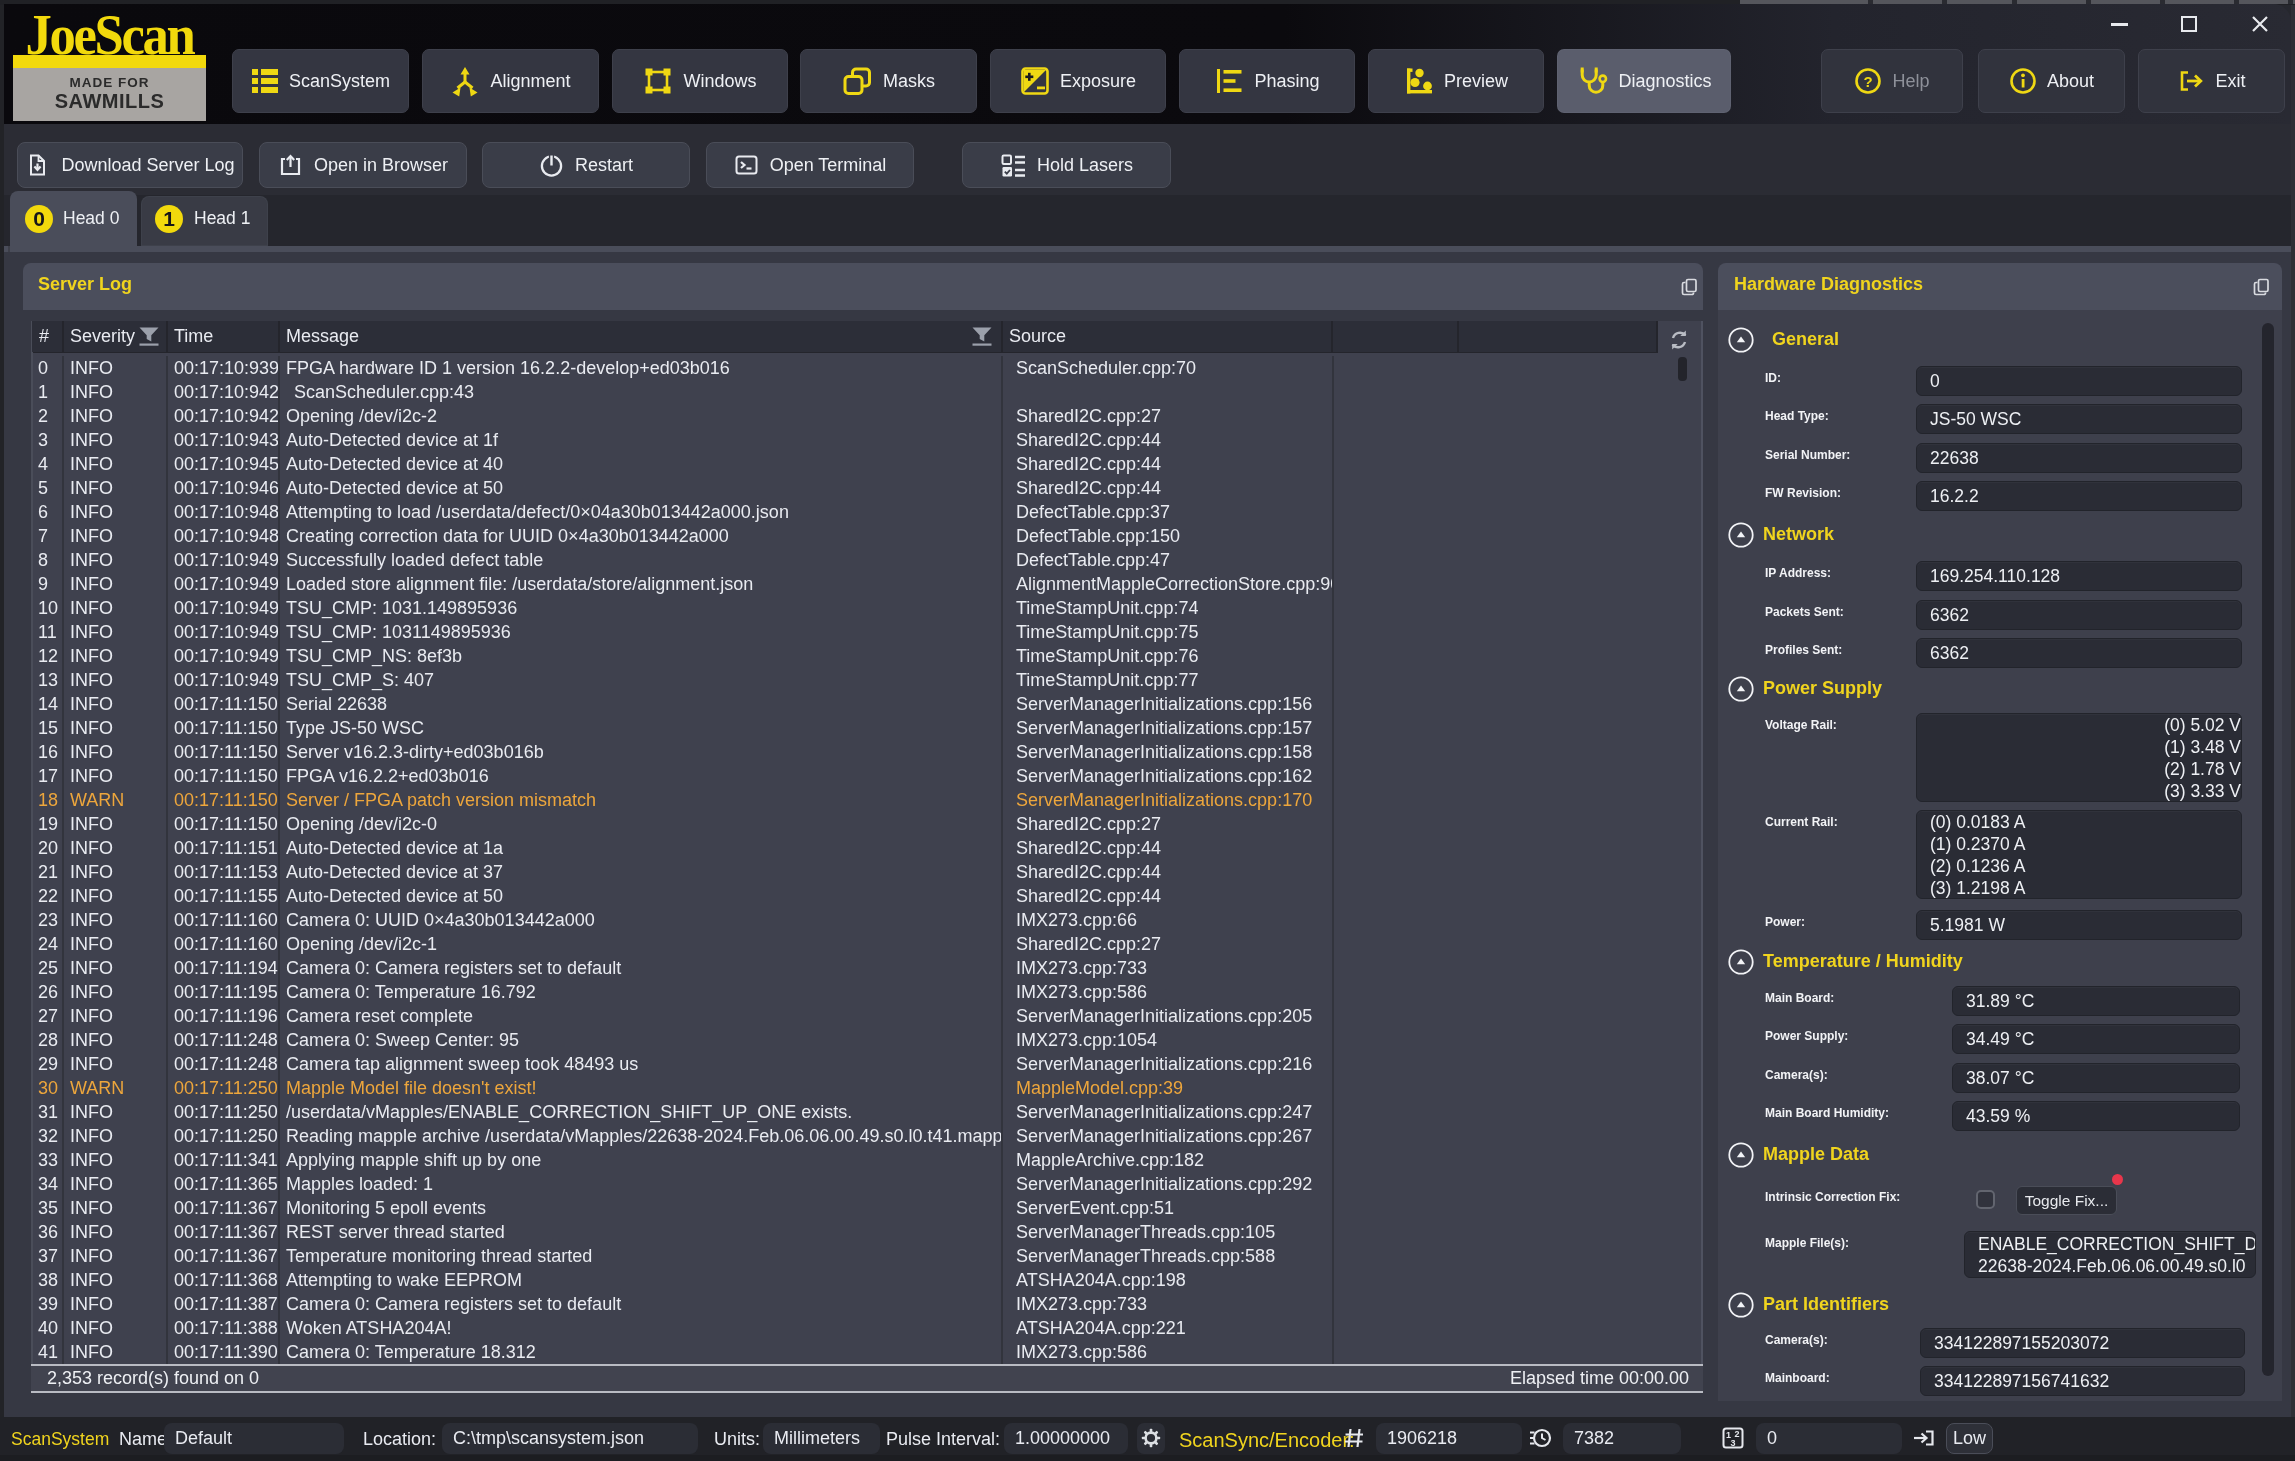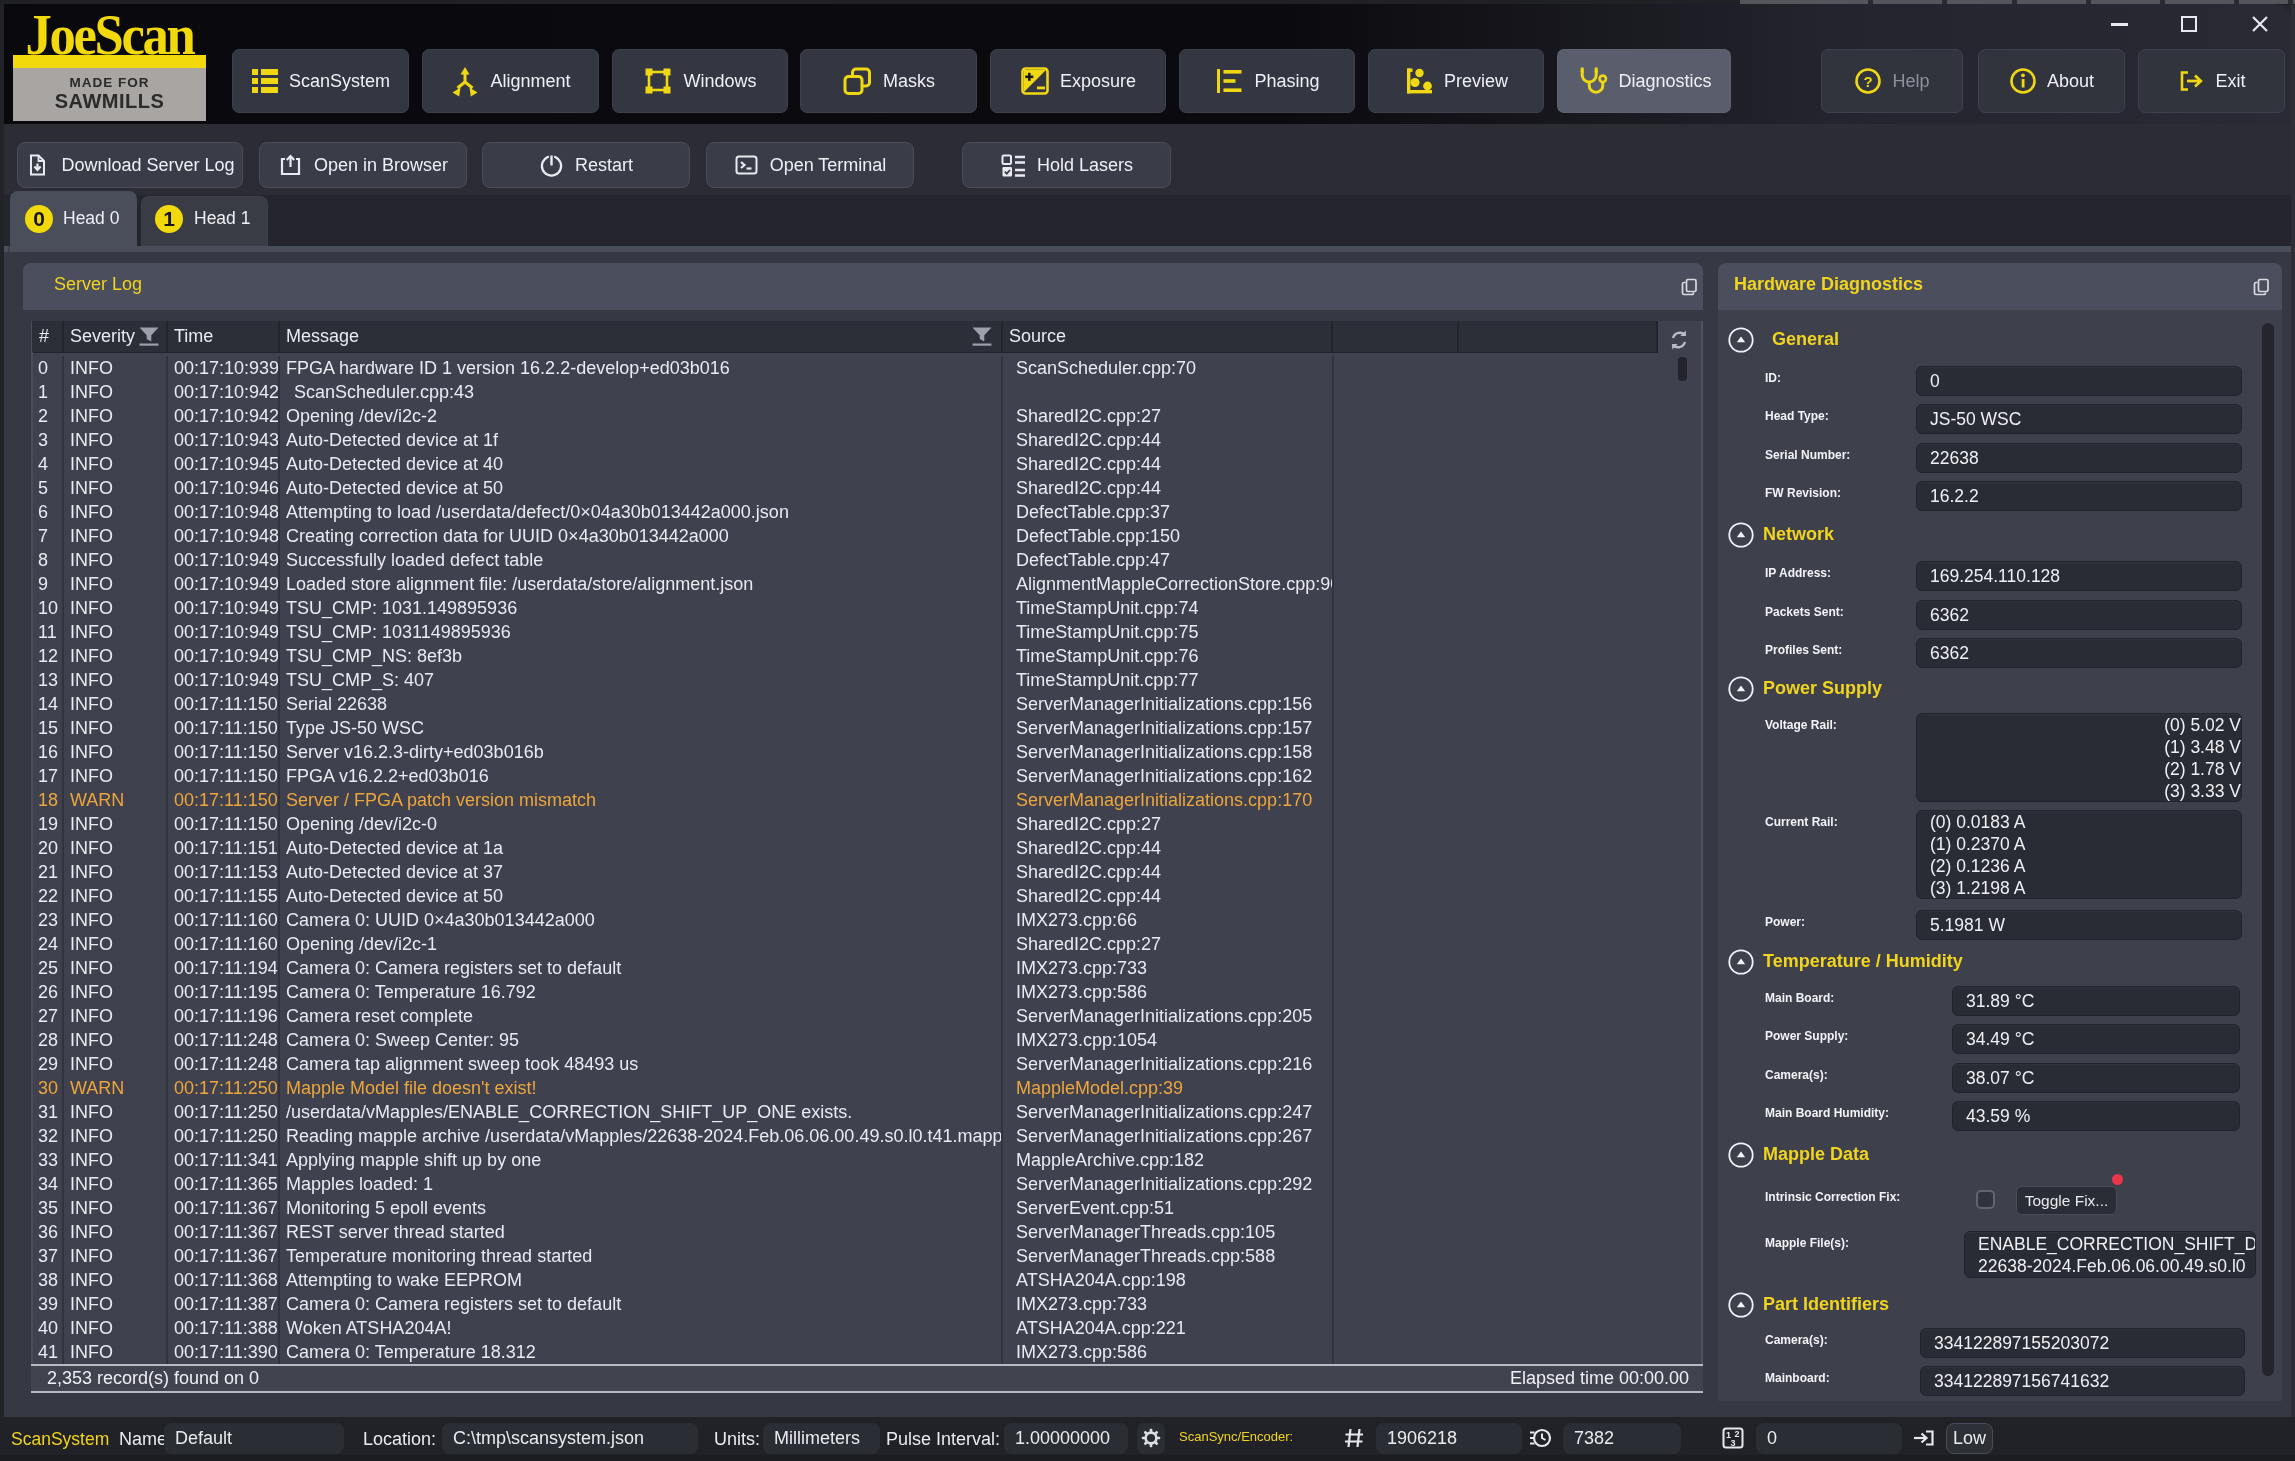--- a/index.html
+++ b/index.html
@@ -200,21 +200,21 @@
 <div style="position:absolute;left:4px;top:246px;width:2287px;height:6px;background:#4a4d5a"></div>
 <div style="position:absolute;left:10px;top:191px;width:127px;height:55px;background:#4a4d5a;border-radius:8px 8px 0 0"></div>
 <div style="position:absolute;left:141px;top:196px;width:127px;height:50px;background:#393b45;border-radius:8px 8px 0 0;border:1px solid #44465090"></div>
 <div style="position:absolute;left:25px;top:205px;width:28px;height:28px;border-radius:50%;background:#f2d90c;color:#16161a;font-size:21px;font-weight:bold;text-align:center;line-height:27px">0</div>
 <div style="position:absolute;left:63px;top:208px;font-size:17.5px;color:#eef0f4">Head 0</div>
 <div style="position:absolute;left:155px;top:205px;width:28px;height:28px;border-radius:50%;background:#f2d90c;color:#16161a;font-size:21px;font-weight:bold;text-align:center;line-height:27px">1</div>
 <div style="position:absolute;left:194px;top:208px;font-size:17.5px;color:#eef0f4">Head 1</div>
 <div style="position:absolute;left:8px;top:246px;width:2px;height:1171px;background:#3d3f49"></div>
 <div style="position:absolute;left:4px;top:252px;width:2287px;height:1165px;background:#363843"></div>
 <div style="position:absolute;left:23px;top:263px;width:1680px;height:47px;background:#4b4e5c;border-radius:8px 8px 0 0"></div>
-<div style="position:absolute;left:54px;top:274px;font-size:18px;font-weight:normal;color:#f0d41e">Server Log</div>
+<div style="position:absolute;left:38px;top:274px;font-size:18px;font-weight:bold;color:#f0d41e">Server Log</div>
 
 <div class="abs" style="left:1681px;top:278px"><svg width="17" height="18" viewBox="0 0 17 18" style="">
       <rect x="5.5" y="1.5" width="9.5" height="12" rx="1.5" fill="none" stroke="#d9dbe0" stroke-width="1.7"></rect>
       <path d="M4.5 4.5 H3 a1.5 1.5 0 0 0 -1.5 1.5 V15 a1.5 1.5 0 0 0 1.5 1.5 H11 a1.5 1.5 0 0 0 1.5 -1.5 v-0.5" fill="none" stroke="#d9dbe0" stroke-width="1.7"></path>
     </svg></div>
 <div style="position:absolute;left:31px;top:321px;width:1672px;height:1072px;background:#3f414e;border-left:2px solid #4a4d59;border-right:2px solid #4f5260"></div>
 <div class="abs" style="left:0;top:321px;width:2295px;height:32px">
 <div style="position:absolute;left:33px;top:0;width:1625px;height:32px;background:#24252c"></div>
 <div class="hcell" style="left:32px;width:30px">
       <span style="padding-left:7px">#</span>
@@ -659,21 +659,21 @@
       <rect x="8.7" y="0.8" width="2.6" height="3.6" rx="0.8" fill="#dcdfe3" transform="rotate(0 10 10)"></rect>
       <rect x="8.7" y="0.8" width="2.6" height="3.6" rx="0.8" fill="#dcdfe3" transform="rotate(45 10 10)"></rect>
       <rect x="8.7" y="0.8" width="2.6" height="3.6" rx="0.8" fill="#dcdfe3" transform="rotate(90 10 10)"></rect>
       <rect x="8.7" y="0.8" width="2.6" height="3.6" rx="0.8" fill="#dcdfe3" transform="rotate(135 10 10)"></rect>
       <rect x="8.7" y="0.8" width="2.6" height="3.6" rx="0.8" fill="#dcdfe3" transform="rotate(180 10 10)"></rect>
       <rect x="8.7" y="0.8" width="2.6" height="3.6" rx="0.8" fill="#dcdfe3" transform="rotate(225 10 10)"></rect>
       <rect x="8.7" y="0.8" width="2.6" height="3.6" rx="0.8" fill="#dcdfe3" transform="rotate(270 10 10)"></rect>
       <rect x="8.7" y="0.8" width="2.6" height="3.6" rx="0.8" fill="#dcdfe3" transform="rotate(315 10 10)"></rect>
       <circle cx="10" cy="10" r="5.4" fill="none" stroke="#dcdfe3" stroke-width="2.6"></circle>
     </svg></div>
-<div style="position:absolute;left:1179px;top:1429px;font-size:13px;color:#f0d41e">ScanSync/Encoder:</div>
+<div style="position:absolute;left:1179px;top:1429px;font-size:20px;color:#f0d41e">ScanSync/Encoder:</div>
 <div class="abs" style="left:1343px;top:1427px"><svg width="22" height="22" viewBox="0 0 22 22" style="">
       <g stroke="#e6e8ed" stroke-width="2.2">
         <path d="M7.5 2 L5.5 20 M16.5 2 L14.5 20 M2.5 7.5 H20 M2 14.5 H19.5"></path>
       </g>
     </svg></div>
 <div class="sbox" style="left:1376px;width:146px">1906218</div>
 <div class="abs" style="left:1529px;top:1427px"><svg width="23" height="22" viewBox="0 0 23 22" style="">
       <circle cx="13" cy="11" r="8" fill="none" stroke="#e6e8ed" stroke-width="2.2"></circle>
       <path d="M13 6.5 V11 L16.5 13" fill="none" stroke="#e6e8ed" stroke-width="2"></path>
       <path d="M1 5.5 H5.5 M1 11 H4 M1 16.5 H5.5" stroke="#e6e8ed" stroke-width="2"></path>

